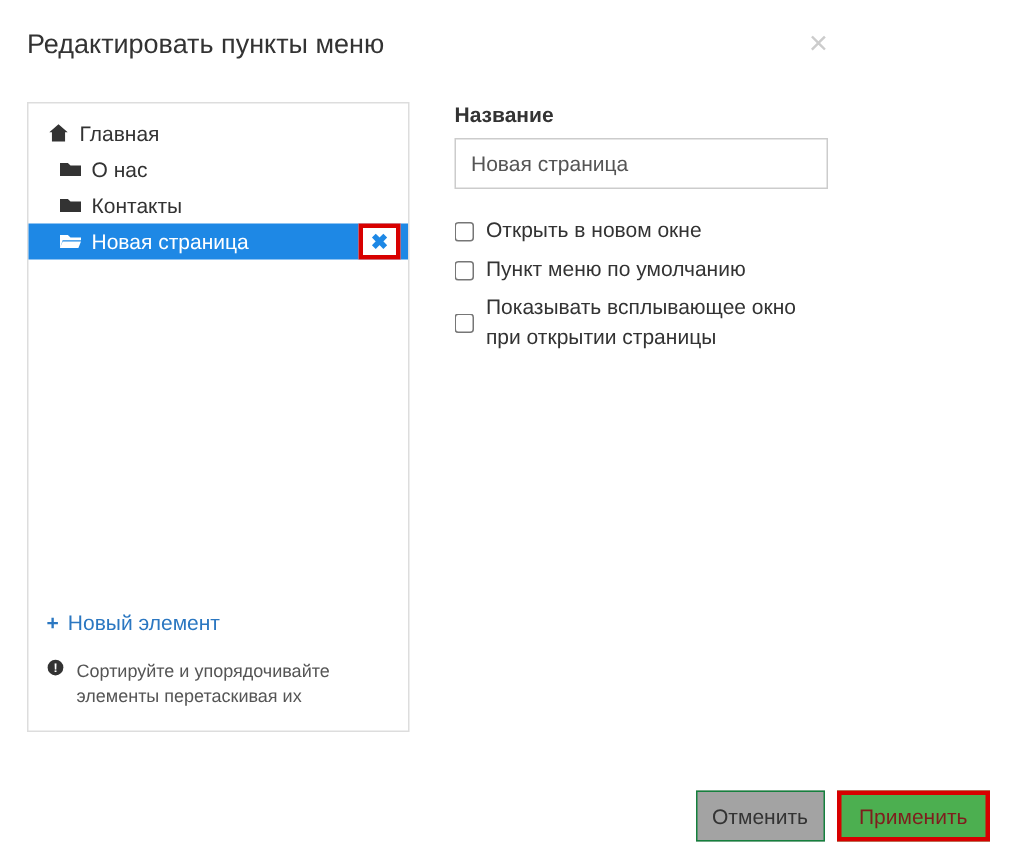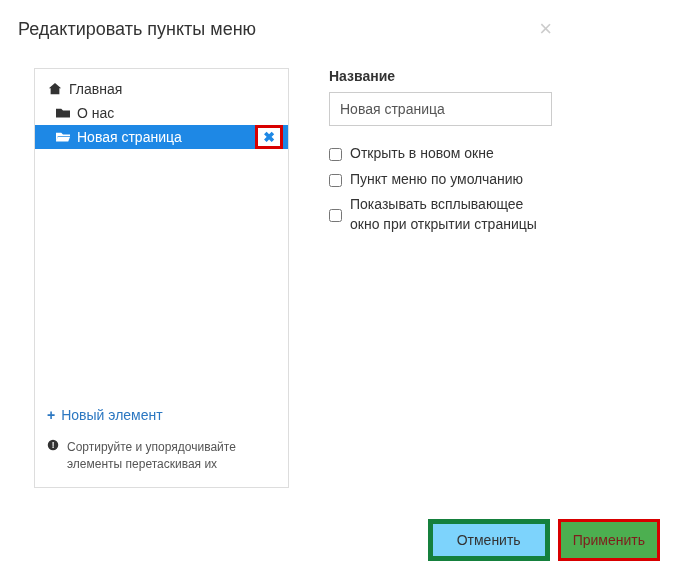--- a/index.html
+++ b/index.html
@@ -30,22 +30,21 @@
   .close-btn {
     color: #ccc;
     font-size: 22px;
     cursor: pointer;
     line-height: 1;
     font-weight: 300;
   }
   .modal-body {
     display: flex;
     padding: 18px;
-    gap: 40px;
-    margin-left: 16px;
+    gap: 30px;
   }
   .left-panel {
     width: 255px;
     border: 1px solid #ddd;
     background: #fff;
     position: relative;
     min-height: 420px;
     display: flex;
     flex-direction: column;
   }
@@ -157,25 +156,25 @@
     flex-shrink: 0;
   }
   .modal-footer {
     position: absolute;
     bottom: 12px;
     right: 18px;
     display: flex;
     gap: 8px;
   }
   .btn {
-    padding: 8px 24px;
-    font-size: 14px;
-    cursor: pointer;
-    border: 5px solid #15803d;
-    background: #7dd3fc;
+    padding: 8px 10px;
+    font-size: 14px;
+    cursor: pointer;
+    border: 1px solid #15803d;
+    background: #a3a3a3;
     color: #333;
   }
   .btn-primary {
     background: #4caf50;
     color: #7f1d1d;
     border: 3px solid #d80000;
     padding: 6px 12px;
   }
 </style>
 </head>
@@ -204,20 +203,28 @@
 
         <div class="tree-item level2">
           <span class="icon">
             <svg viewBox="0 0 16 16" width="14" height="14">
                 <path d="M0 3h6l2 2h8v8H0z"></path>
               </svg>
           </span>
           <span>О нас</span>
         </div>
 
+        <div class="tree-item level2">
+          <span class="icon">
+            <svg viewBox="0 0 16 16" width="14" height="14">
+                <path d="M0 3h6l2 2h8v8H0z"></path>
+              </svg>
+          </span>
+          <span>Контакты</span>
+        </div>
 
         <div class="tree-item level2 selected">
           <span class="icon">
             <svg viewBox="0 0 16 16" width="14" height="14">
                 <path d="M0 3h6l2 2h8v2H2l-2 6zM2 8h14l-2 5H0z"></path>
               </svg>
           </span>
           <span>Новая страница</span>
           <div class="delete-box">
             <span class="x">✖</span>

